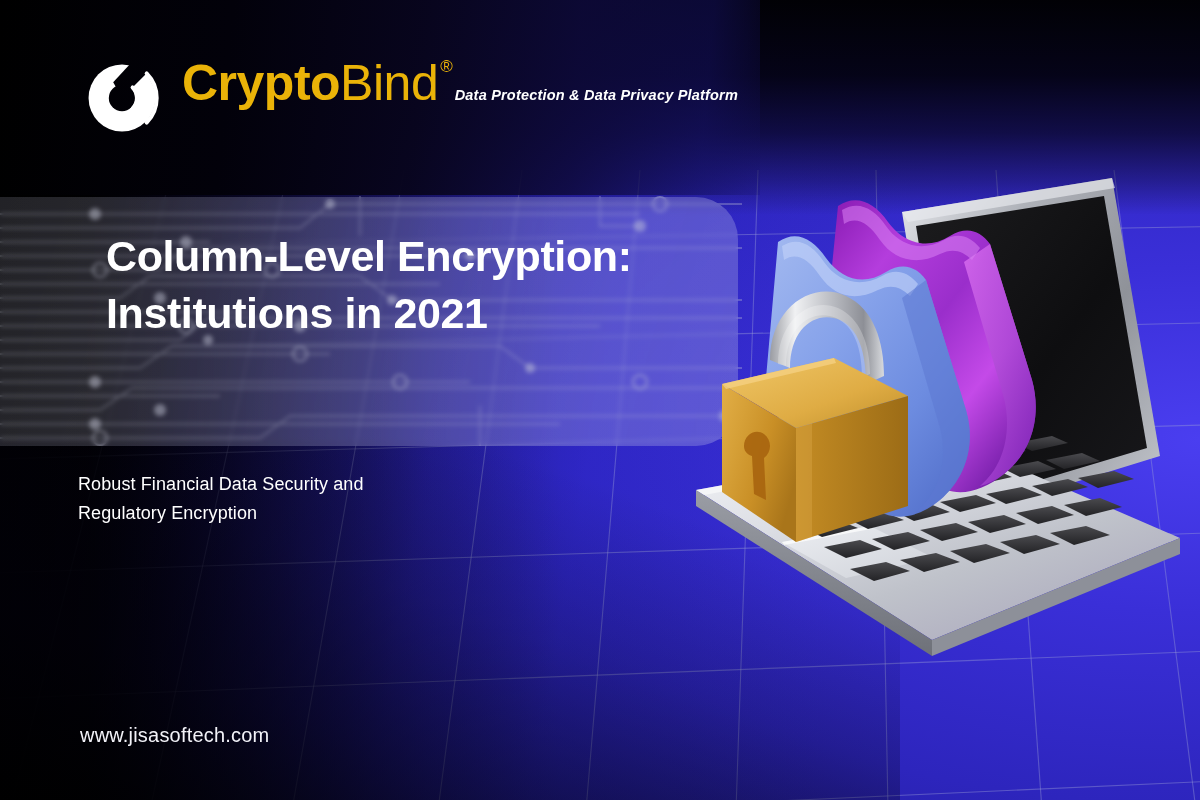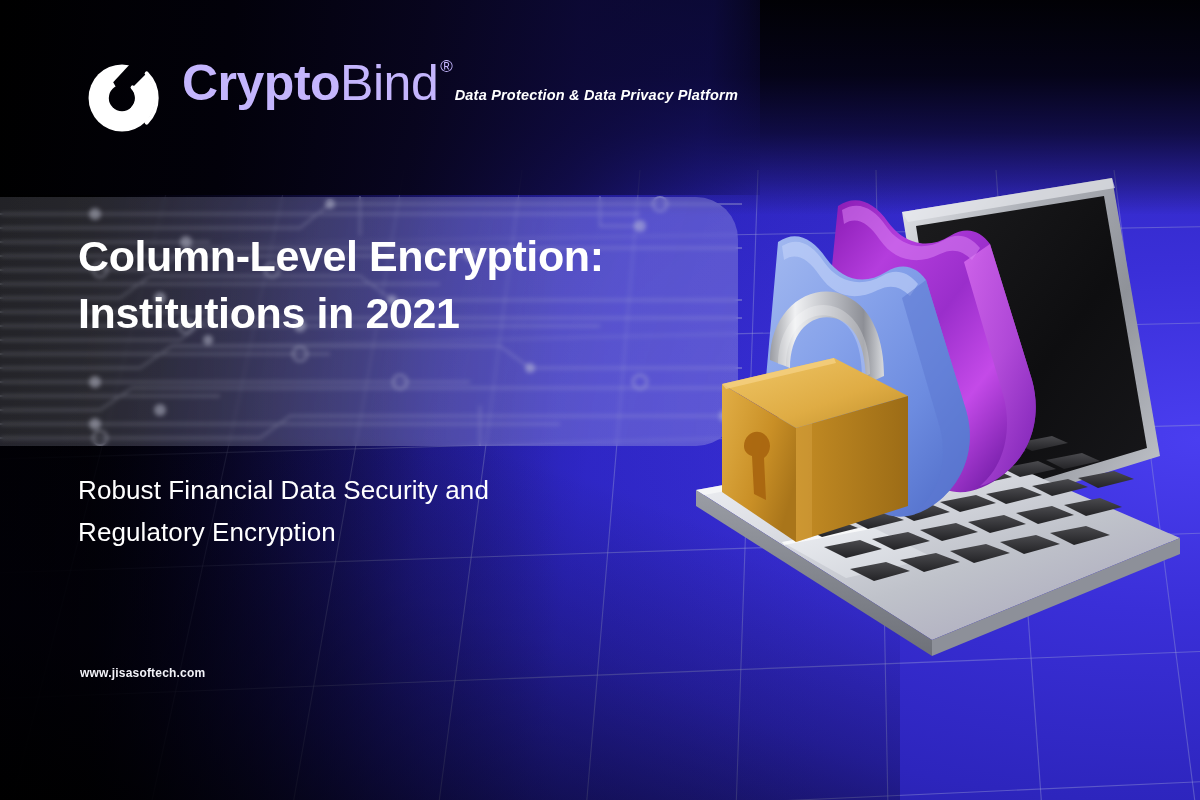--- a/index.html
+++ b/index.html
@@ -98,55 +98,55 @@
   }
 
   
   .logo{
     position:absolute;left:78px;top:52px;
     display:flex;align-items:flex-start;gap:16px;
   }
   .logo-mark{width:88px;height:88px;flex:none;margin-top:2px;}
   .logo-text-block{padding-top:6px;}
   .wordmark{
-    font-size:50px;line-height:1;color:#c4b5fd;letter-spacing:-0.5px;
+    font-size:50px;line-height:1;color:#eab308;letter-spacing:-0.5px;
     white-space:nowrap;position:relative;
   }
   .wm-crypto{font-weight:bold;}
   .wm-bind{font-weight:300;}
   .wm-reg{
     font-size:17px;vertical-align:super;font-weight:normal;
     position:relative;top:-10px;left:2px;
   }
   .tagline{
     margin-top:4px;
     font-size:14.5px;font-weight:bold;font-style:italic;
     color:#ffffff;letter-spacing:0.2px;white-space:nowrap;
   }
 
   
   .headline{
     position:absolute;left:78px;top:228px;width:650px;
     font-size:43px;font-weight:bold;line-height:1.32;
     color:#ffffff;letter-spacing:-0.4px;
   }
-  .headline .hl-line{display:block;white-space:nowrap;}
+  .headline .hl-line{display:block;white-space:nowrap;margin-left:28px;}
 
   
   .subtitle{
     position:absolute;left:78px;top:470px;width:600px;
-    font-size:26px;font-weight:300;line-height:1.6;
+    font-size:18px;font-weight:300;line-height:1.6;
     color:#ffffff;letter-spacing:0.1px;
   }
   .subtitle .st-line{display:block;}
 
   
   .site-url{
-    position:absolute;left:80px;top:666px;
-    font-size:12px;font-weight:700;color:#f2f2f8;letter-spacing:0.2px;
+    position:absolute;left:80px;top:724px;
+    font-size:20px;font-weight:400;color:#f2f2f8;letter-spacing:0.2px;
   }
 
   
   .illustration{
     position:absolute;left:660px;top:170px;width:540px;height:540px;
   }
   .illustration svg{width:100%;height:100%;display:block;}
 </style>
 </head>
 <body>

